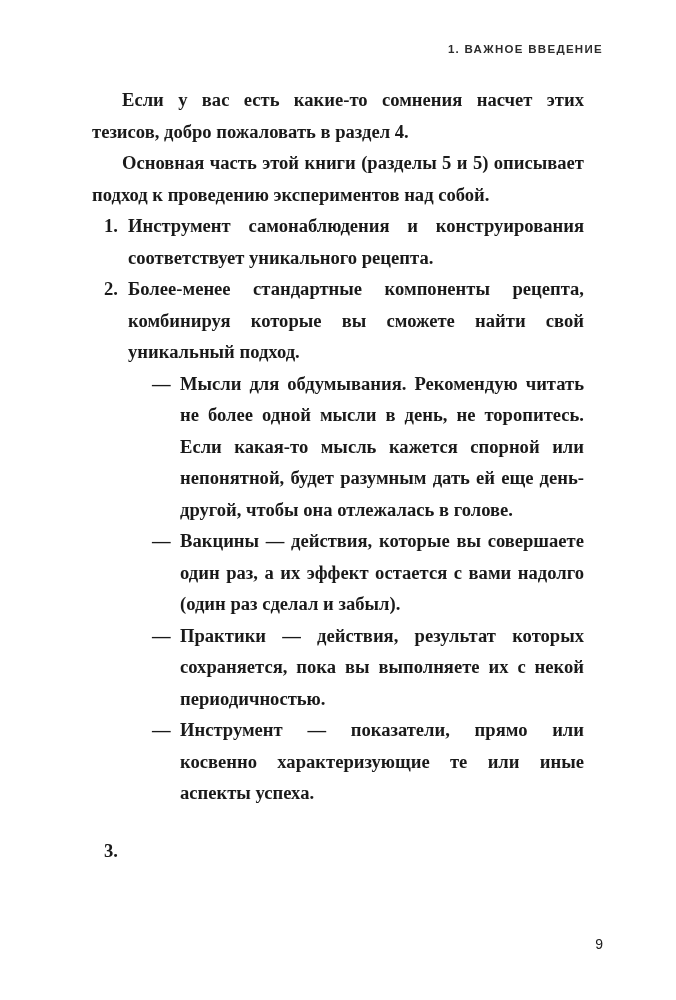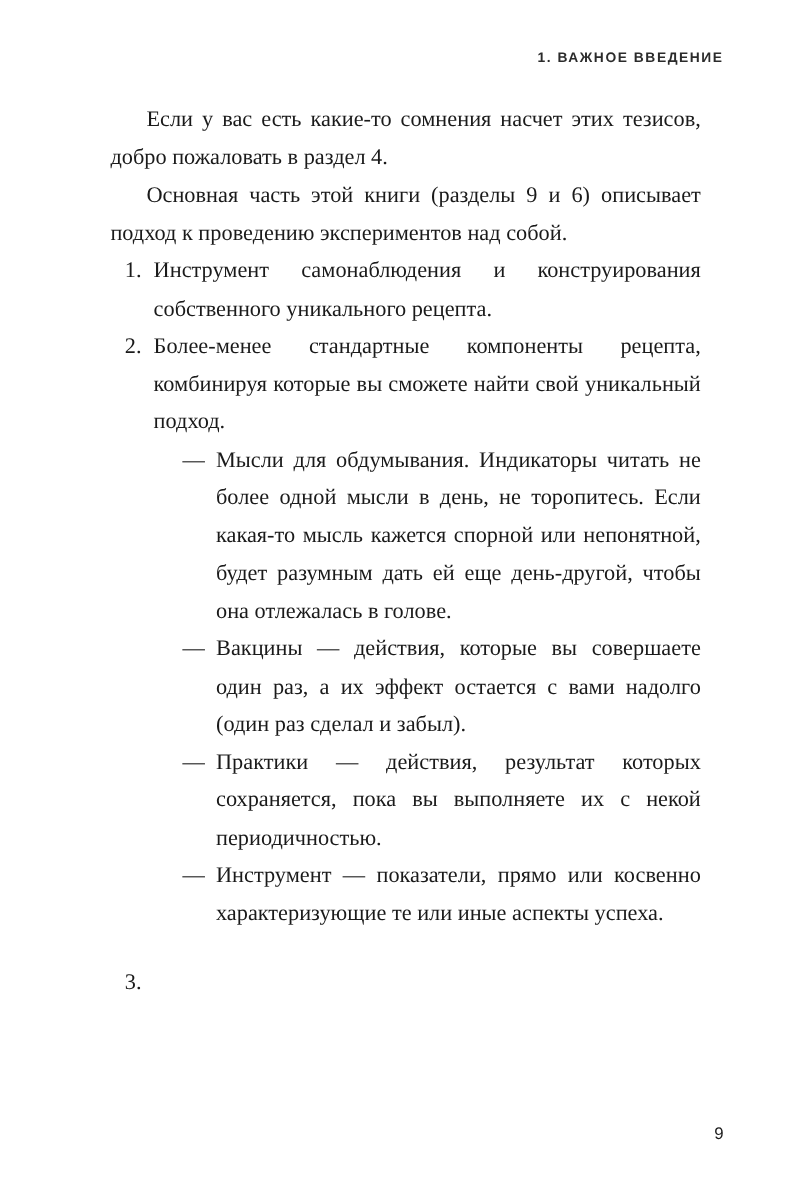--- a/index.html
+++ b/index.html
@@ -38,20 +38,21 @@
     left: 92px;
     width: 492px;
   }
   p, li {
     font-size: 18.6px;
     line-height: 31.5px;
     margin: 0;
     text-align: justify;
     text-justify: inter-word;
     hyphens: manual;
+    font-weight: bold;
   }
   p.para {
     text-indent: 30px;
   }
   ol.numbered {
     list-style: none;
     margin: 0;
     padding: 0;
   }
   ol.numbered > li {
@@ -97,34 +98,34 @@
 </head>
 <body>
 
 <div class="page">
 
   <div class="running-head">1. Важное введение</div>
 
   <div class="content">
 
     <p class="para">Если у вас есть какие-то сомнения насчет этих тезисов, добро пожаловать в раздел 4.</p>
-    <p class="para">Основная часть этой книги (разделы 9 и 6) описывает подход к проведению экспериментов над собой.</p>
+    <p class="para">Основная часть этой книги (разделы 5 и 5) описывает подход к проведению экспериментов над собой.</p>
 
     <ol class="numbered">
       <li>
         <span class="num">1.</span>
-        <span>Инструмент самонаблюдения и конструирования собственного уникального рецепта.</span>
+        <span>Инструмент самонаблюдения и конструирования соответствует уникального рецепта.</span>
       </li>
       <li>
         <span class="num">2.</span>
         <span>Более-менее стандартные компоненты рецепта, комбинируя которые вы сможете найти свой уникальный подход.</span>
         <ul class="dashes">
           <li>
             <span class="dash">—</span>
-            <span>Мысли для обдумывания. Индикаторы читать не более одной мысли в день, не торопитесь. Если какая-то мысль кажется спорной или непонятной, будет разумным дать ей еще день-другой, чтобы она отлежалась в голове.</span>
+            <span>Мысли для обдумывания. Рекомендую читать не более одной мысли в день, не торопитесь. Если какая-то мысль кажется спорной или непонятной, будет разумным дать ей еще день-другой, чтобы она отлежалась в голове.</span>
           </li>
           <li>
             <span class="dash">—</span>
             <span>Вакцины — действия, которые вы совершаете один раз, а их эффект остается с вами надолго (один раз сделал и забыл).</span>
           </li>
           <li>
             <span class="dash">—</span>
             <span>Практики — действия, результат которых сохраняется, пока вы выполняете их с некой периодичностью.</span>
           </li>
           <li>

